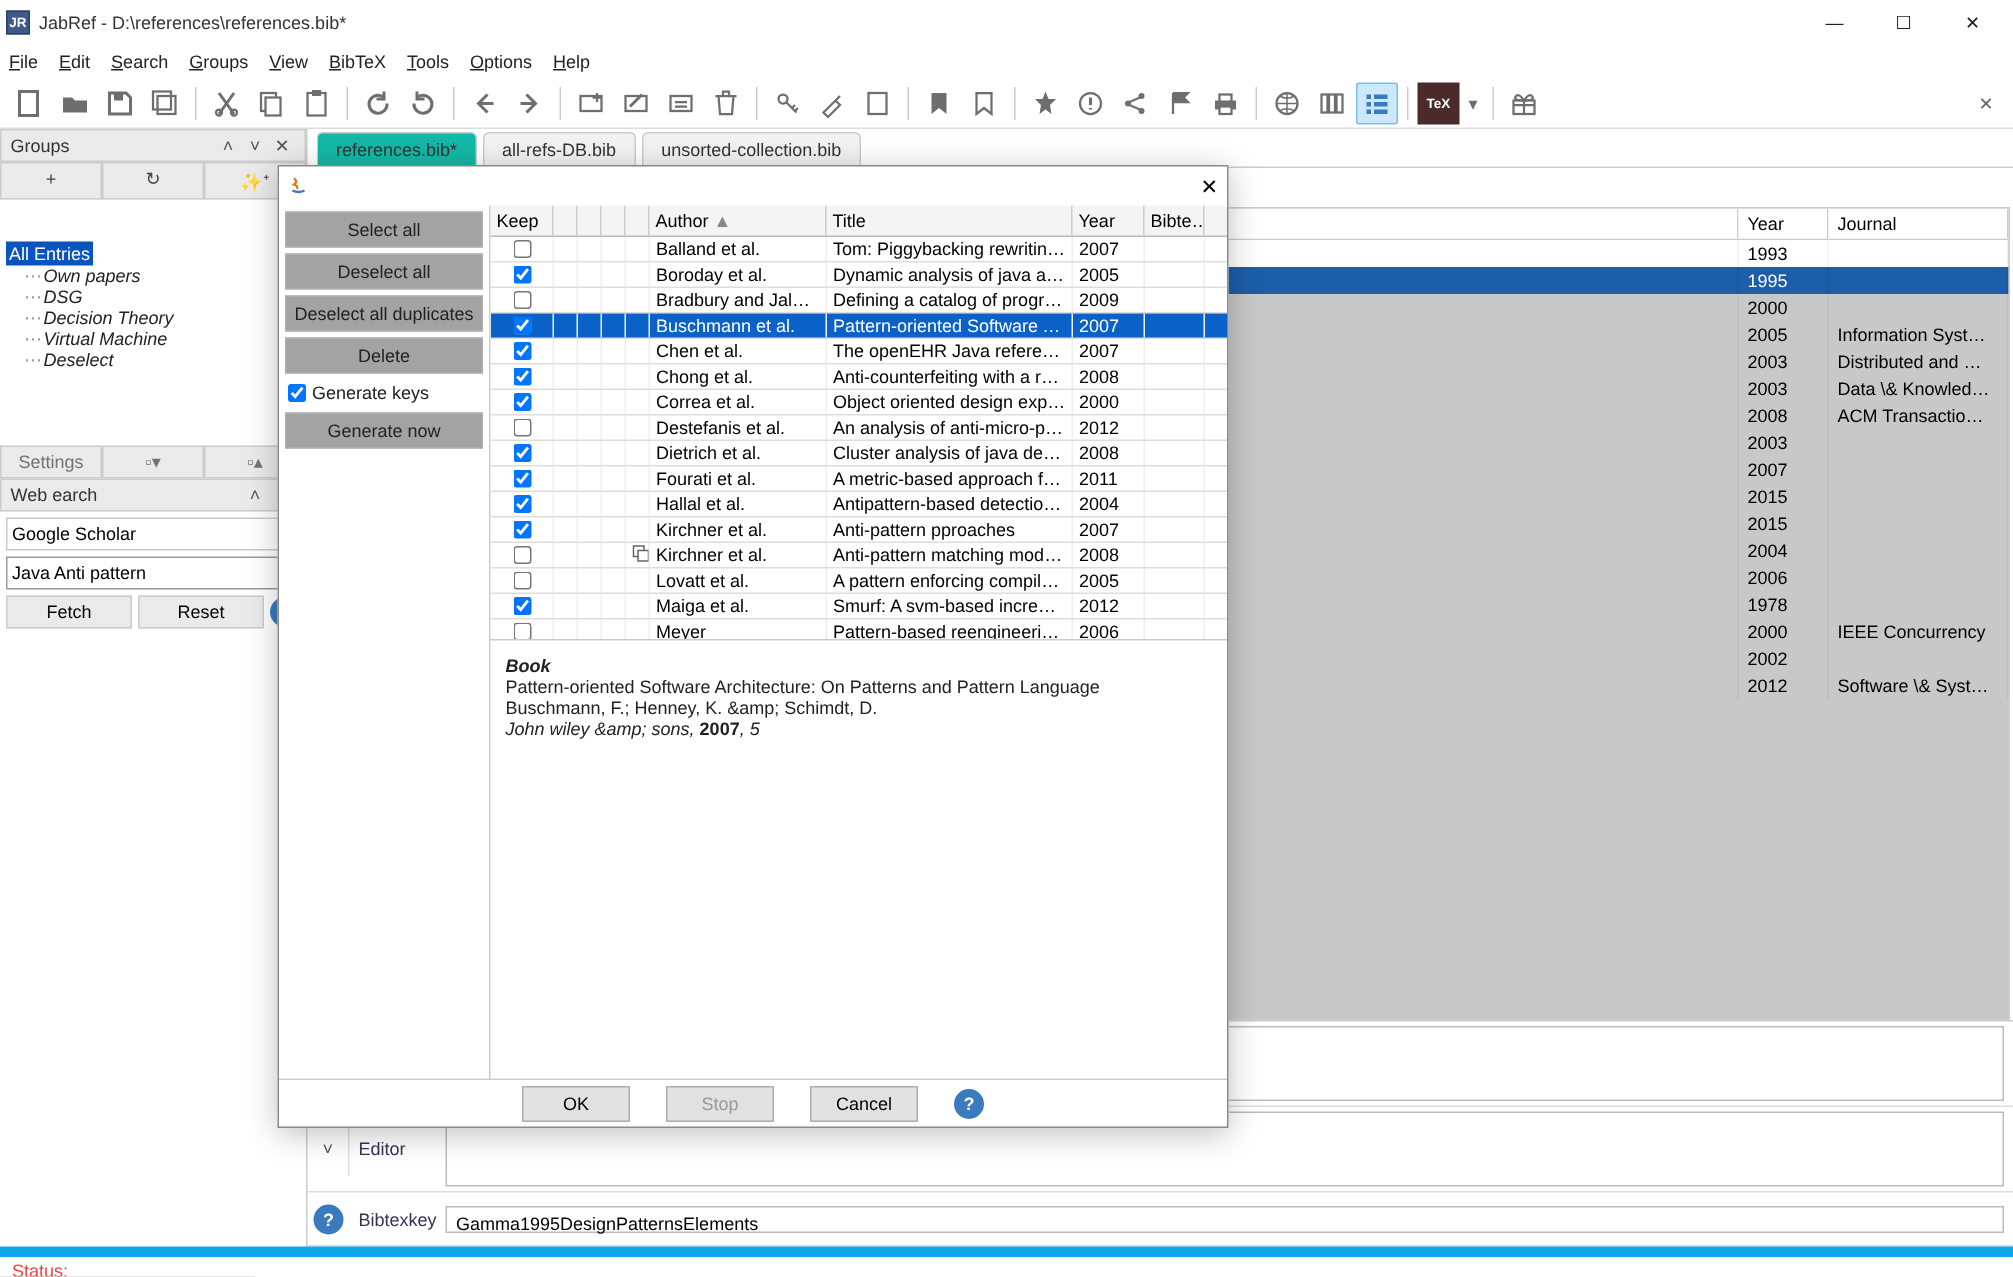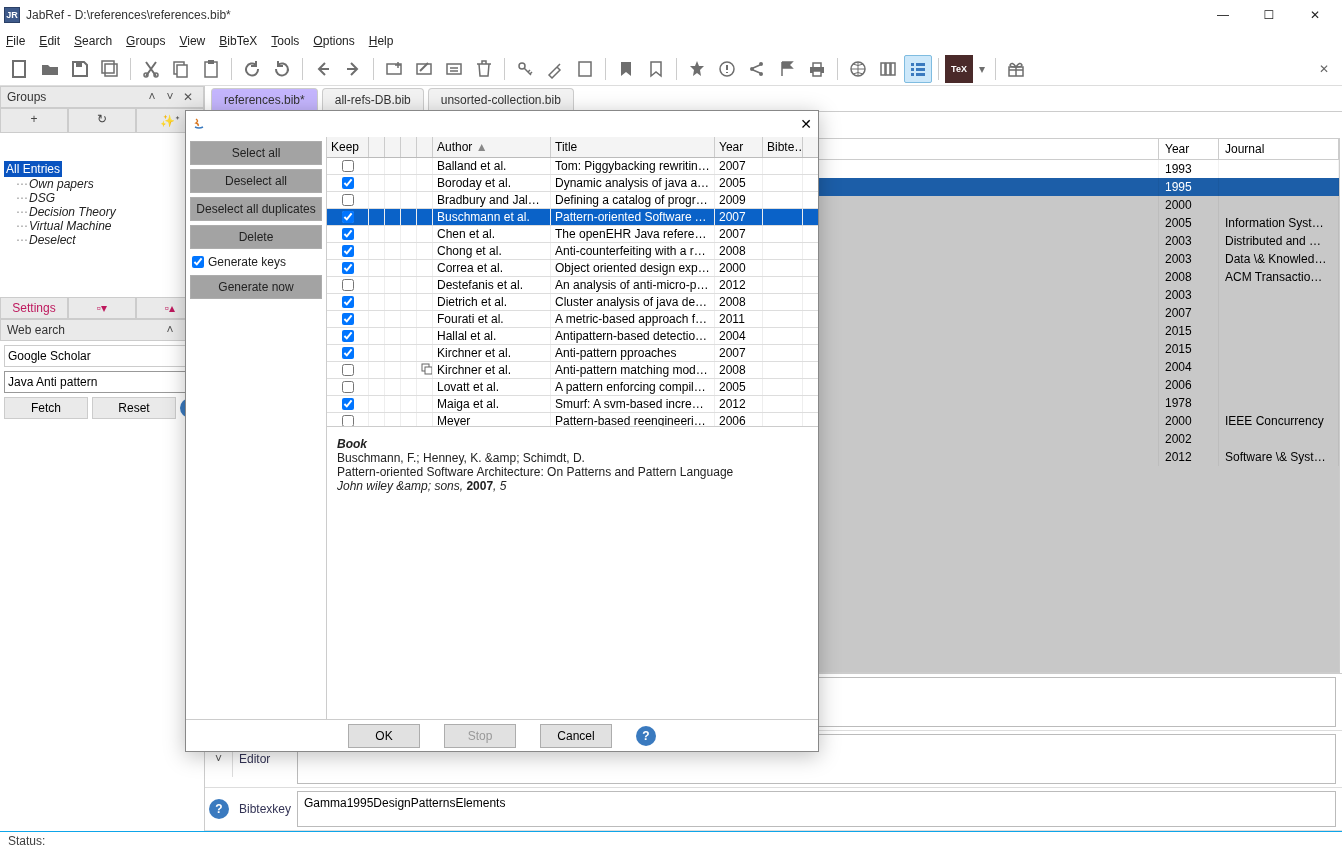--- a/index.html
+++ b/index.html
@@ -29,57 +29,57 @@
 .sidebar-btnrow { display: flex; }
 .sidebar-btnrow .sbtn { flex: 1; border: 1px solid #ccc; background: #eaeaea; text-align: center; padding: 3px 0; color: #444; }
 
 .tree { padding: 2px 4px; flex: 0 0 auto; height: 138px; margin-top: 26px; }
 .tree-item { padding: 1px 2px; color: #222; }
 .tree-item.sel { background: #0a54c0; color: #fff; display: inline-block; }
 .tree-child { margin-left: 12px; font-style: italic; color: #222; }
 .tree-child::before { content: "⋯"; letter-spacing: -2px; color: #999; margin-right: 3px; font-style: normal; }
 
 .settings-row { display: flex; }
-.settings-row .sbtn { flex: 1; border: 1px solid #ccc; background: #eaeaea; text-align: center; padding: 3px 4px; color: #be185d; }
+.settings-row .sbtn { flex: 1; border: 1px solid #ccc; background: #eaeaea; text-align: center; padding: 3px 4px; color: #737373; }
 
 .websearch-body { padding: 4px; }
 .websearch-body .provider { border: 1px solid #ccc; padding: 3px; margin-bottom: 4px; }
 .websearch-body input { width: 100%; border: 1px solid #999; padding: 3px; }
 .fetch-row { display: flex; gap: 4px; margin-top: 4px; align-items: center; }
 .fetch-row .fbtn { flex: 1; border: 1px solid #ccc; background: #eaeaea; text-align: center; padding: 3px 4px; }
 .fetch-row .help { width: 20px; height: 20px; background: #3a7abf; border-radius: 50%; color: #fff; display: flex; align-items: center; justify-content: center; font-weight: bold; }
 
 .content { position: relative; display: flex; flex-direction: column; }
 .tabstrip { height: 26px; display: flex; align-items: flex-end; padding-left: 6px; gap: 4px; border-bottom: 1px solid #ccc; }
 .tab { padding: 4px 12px; border: 1px solid #ccc; border-bottom: none; background: #f2f2f2; border-radius: 4px 4px 0 0; color: #333; }
-.tab.active { background: #c4b5fd; }
+.tab.active { background: #14b8a6; }
 
 .results-bar { padding: 5px 10px; display: flex; align-items: center; gap: 10px; color: #333; }
 .results-bar .help { width: 16px; height: 16px; background: #3a7abf; border-radius: 50%; color: #fff; display: flex; align-items: center; justify-content: center; font-size: 10px; }
 .results-bar .bold { font-weight: bold; }
 
 .maintable-wrap { flex: 1; overflow: hidden; position: relative; border: 1px solid #ccc; margin: 0 2px; background: #c8c8c8; }
 .maintable-head { display: grid; grid-template-columns: 1fr 60px 120px; background: #f0f0f0; border-bottom: 1px solid #ccc; }
 .maintable-head div { padding: 3px 6px; border-right: 1px solid #ccc; background: #fff; }
 .maintable-body { }
 .mrow { display: grid; grid-template-columns: 1fr 60px 120px; }
 .mrow div { padding: 2px 6px; white-space: nowrap; overflow: hidden; text-overflow: ellipsis; border-right: 1px solid rgba(0,0,0,0.05); }
 .mrow.s0 { background: #c8c8c8; }
 .mrow.selected { background: #1c5ea8; color: #fff; }
 .mrow.white { background: #fff; }
 
 .editor-area { border-top: 1px solid #ccc; }
 .erow { display: flex; align-items: center; min-height: 36px; border-bottom: 1px solid #ddd; }
 .erow .arrow { width: 28px; text-align: center; color: #555; border-right: 1px solid #ddd; height: 36px; line-height: 36px; }
 .erow .lbl { width: 58px; padding: 0 6px; color: #335; }
-.erow .val { flex: 1; border: 1px solid #bbb; margin: 3px 6px; padding: 4px 6px; height: 36px; }
+.erow .val { flex: 1; border: 1px solid #bbb; margin: 3px 6px; padding: 4px 6px; height: 18px; }
 .erow .big { height: 50px; }
 .erow .help { width: 20px; height: 20px; background: #3a7abf; border-radius: 50%; color: #fff; display: flex; align-items: center; justify-content: center; font-weight: bold; margin: 0 4px; }
 
-.statusbar { height: 20px; border-top: 1px solid #0ea5e9; padding: 2px 8px; color: #404040; position: absolute; bottom: 0; left: 0; right: 0; }
+.statusbar { height: 20px; border-top: 7px solid #0ea5e9; padding: 2px 8px; color: #ef4444; position: absolute; bottom: 0; left: 0; right: 0; }
 
 
 .dialog { position: absolute; left: 185px; top: 110px; width: 634px; height: 642px; background: #fff; border: 1px solid #888; box-shadow: 0 4px 20px rgba(0,0,0,0.25); display: flex; flex-direction: column; }
 .dialog-title { height: 26px; display: flex; align-items: center; padding: 0 6px; }
 .dialog-title .java-icon { width: 14px; height: 14px; display: flex; align-items: center; justify-content: center; }
 .dialog-title .close { margin-left: auto; font-size: 14px; }
 .dialog-body { flex: 1; display: grid; grid-template-columns: 140px 1fr; }
 .dialog-side { padding: 4px; display: flex; flex-direction: column; gap: 4px; }
 .dialog-side .dbtn { border: 1px solid #adadad; background: #a3a3a3; text-align: center; padding: 4px; color: #222; }
 .dialog-side label { display: flex; align-items: center; gap: 4px; padding: 2px; color: #222; }
@@ -740,22 +740,22 @@
               <div></div>
               <div>Meyer</div>
               <div>Pattern-based reengineering o…</div>
               <div>2006</div>
               <div></div>
             </div>
           </div>
       </div>
       <div class="preview">
         <div class="type">Book</div>
+        <div>Pattern-oriented Software Architecture: On Patterns and Pattern Language</div>
         <div>Buschmann, F.; Henney, K. &amp;amp; Schimdt, D.</div>
-        <div>Pattern-oriented Software Architecture: On Patterns and Pattern Language</div>
         <div><i>John wiley &amp;amp; sons, </i><b>2007</b><i>, 5</i></div>
       </div>
     </div>
   </div>
   <div class="dialog-footer">
     <div class="fbtn">OK</div>
     <div class="fbtn disabled">Stop</div>
     <div class="fbtn">Cancel</div>
     <div class="help">?</div>
   </div>

